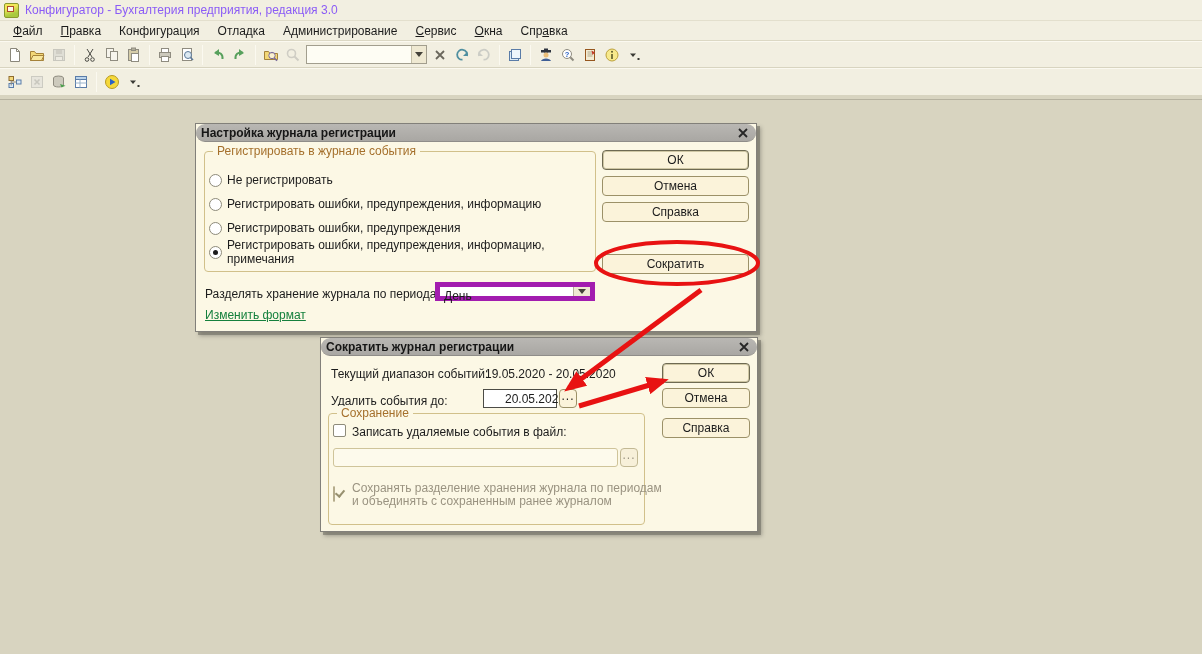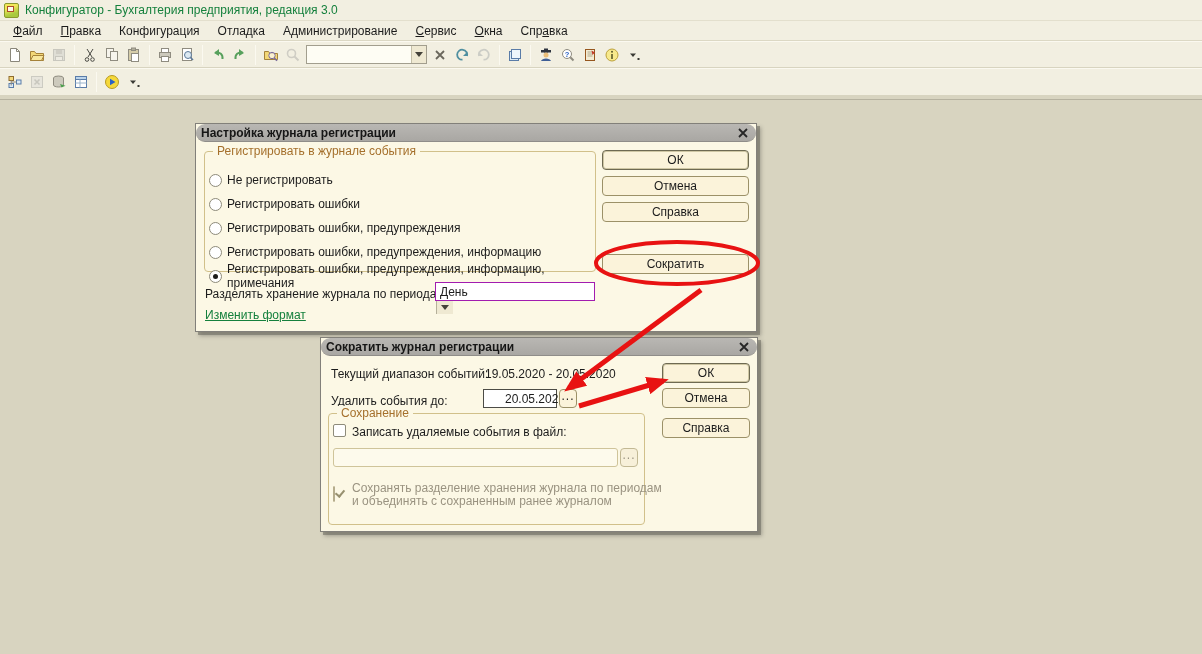--- a/index.html
+++ b/index.html
@@ -8,21 +8,21 @@
          background:var(--workspace,#d8d4c0); }
   .app { position:relative; width:1202px; height:654px; }
 
   
   .titlebar { height:21px; background:var(--chrome,#f2efe1); display:flex; align-items:center;
               padding-left:4px; border-bottom:1px solid #e3dfcd; }
   .app-icon { width:15px; height:15px; border:1px solid #8a9a2e; border-radius:2px;
               background:linear-gradient(160deg,#f2e75a 30%,#a9c93e 75%); position:relative; }
   .app-icon::after { content:""; position:absolute; left:2px; top:2px; width:5px; height:4px;
               background:#fdfbe8; border:1px solid #b04a2a; }
-  .title-text { margin-left:6px; color:#15803d; }
+  .title-text { margin-left:6px; color:#8b5cf6; }
   .menubar { height:20px; background:var(--chrome,#f2efe1); display:flex; align-items:center;
              padding-left:4px; border-bottom:1px solid #dcd8c4; }
   .menu-item { padding:2px 9px; cursor:default; }
   .toolbar { height:27px; background:var(--chrome,#f2efe1); display:flex; align-items:center;
              padding-left:4px; border-top:1px solid #fbf9f0; border-bottom:1px solid #d8d4c0; }
   .toolbar2 { height:28px; }
   .tb-btn { width:22px; height:22px; display:inline-flex; align-items:center; justify-content:center;
             border:1px solid transparent; border-radius:2px; }
   .tb-btn svg { display:block; }
   .tb-btn.disabled { opacity:.45; filter:grayscale(.8); }
@@ -57,21 +57,21 @@
   .dlg1 { left:195px; top:123px; width:562px; height:209px; }
   .dlg1 .group { left:8px; top:27px; width:392px; height:121px; }
   .radio-group { left:13px; top:44px; width:384px; }
   .radio-row { height:24px; display:flex; align-items:center; }
   .radio { width:13px; height:13px; border:1px solid #8e8b7a; border-radius:50%; background:#fff;
            margin-right:5px; position:relative; flex:0 0 13px; }
   .radio.checked::after { content:""; position:absolute; left:3px; top:3px; width:5px; height:5px;
            border-radius:50%; background:#1c1c1c; }
   .period-label { left:9px; top:163px; }
   .period-combo { left:239px; top:158px; width:160px; height:19px; background:#fff;
-                  border:1px solid #a21caf; display:flex;flex-direction:column; }
+                  border:5px solid #a21caf; display:flex; }
   .period-value { flex:1; padding:2px 4px; }
   .combo-btn { width:17px; background:#efe9d2; border-left:1px solid #b5b09a;
                display:flex; align-items:center; justify-content:center; }
   .fmt-link { left:9px; top:184px; text-decoration:underline; color:#15803d; cursor:pointer; }
   .d1-btn { left:406px; width:147px; height:20px; }
   .d1-ok { top:26px; } .d1-cancel { top:52px; } .d1-help { top:78px; } .d1-shrink { top:130px; }
 
   
   .dlg2 { left:320px; top:337px; width:438px; height:195px; }
   .r1-label { left:10px; top:29px; } .r1-value { left:164px; top:29px; }
@@ -328,29 +328,25 @@
     <div class="group">
       <span class="group-label">Регистрировать в журнале события</span>
     </div>
     <div class="radio-group">
         <div class="radio-row">
           <span class="radio"></span>
           <span class="radio-label">Не регистрировать</span>
         </div>
         <div class="radio-row">
           <span class="radio"></span>
-          <span class="radio-label">Регистрировать ошибки</span>
+          <span class="radio-label">Регистрировать ошибки, предупреждения, информацию</span>
         </div>
         <div class="radio-row">
           <span class="radio"></span>
           <span class="radio-label">Регистрировать ошибки, предупреждения</span>
-        </div>
-        <div class="radio-row">
-          <span class="radio"></span>
-          <span class="radio-label">Регистрировать ошибки, предупреждения, информацию</span>
         </div>
         <div class="radio-row">
           <span class="radio checked"></span>
           <span class="radio-label">Регистрировать ошибки, предупреждения, информацию, примечания</span>
         </div>
       </div>
     <span class="period-label lbl">Разделять хранение журнала по периодам</span>
     <div class="period-combo">
       <span class="period-value">День</span>
       <span class="combo-btn">

